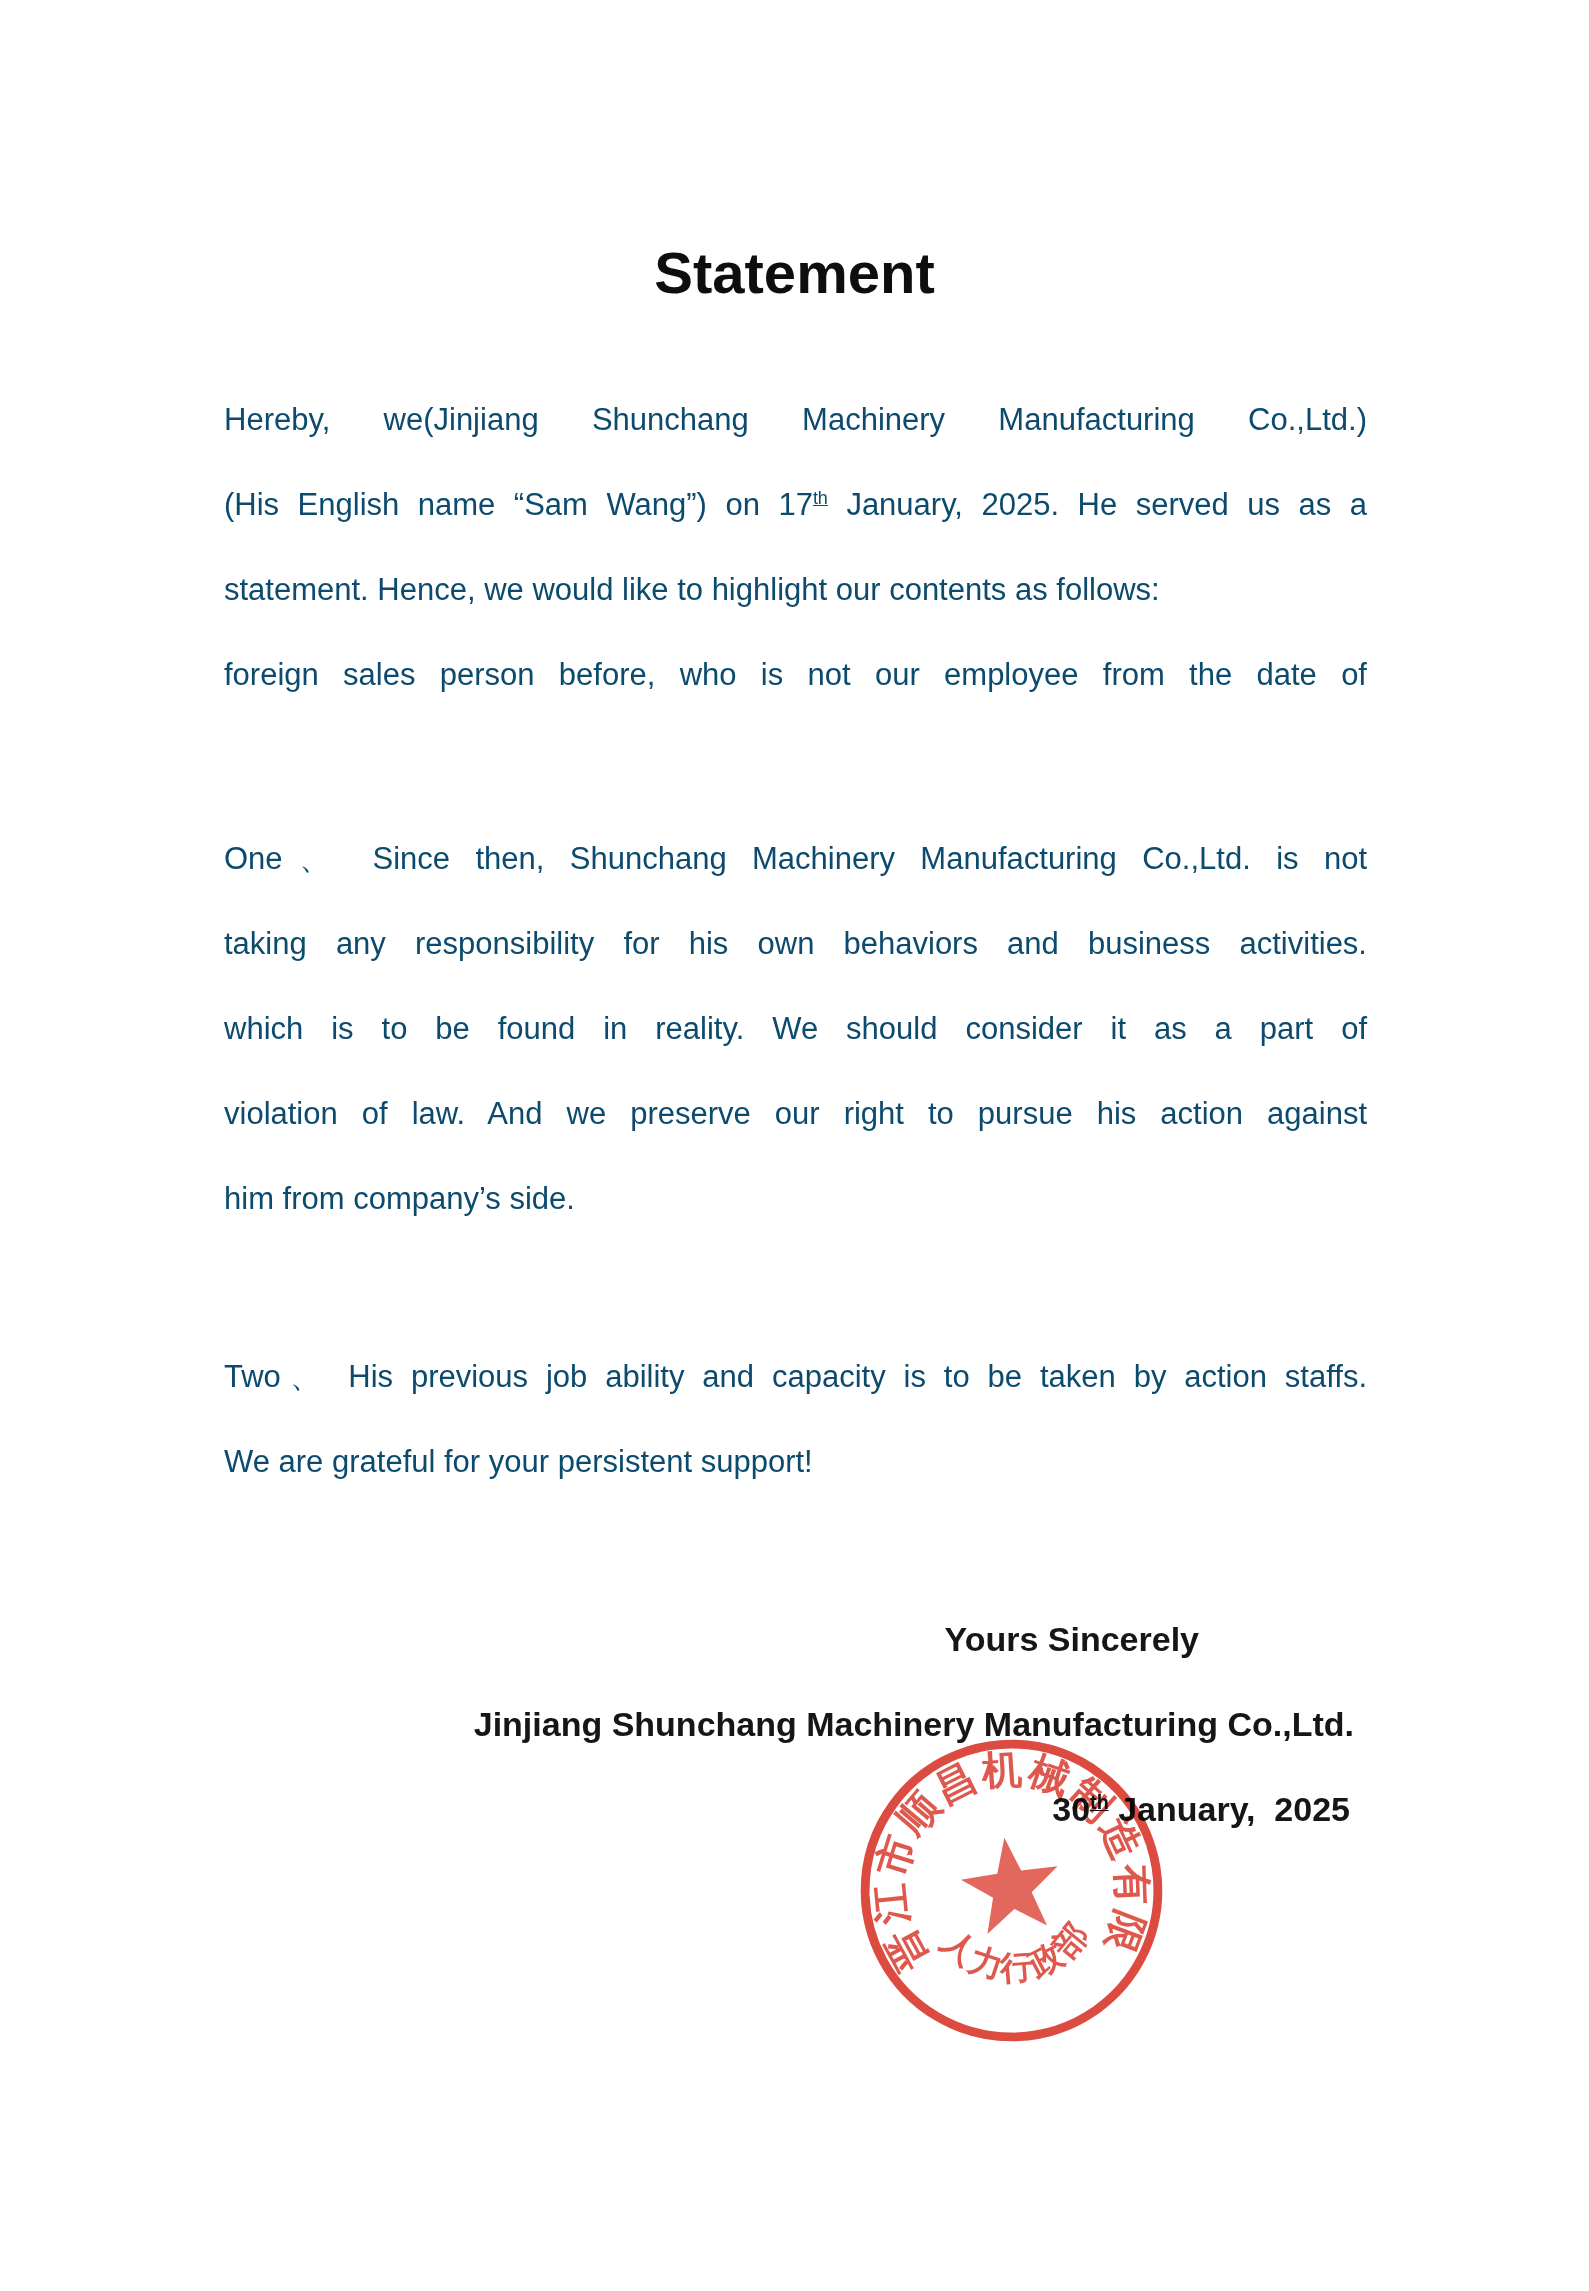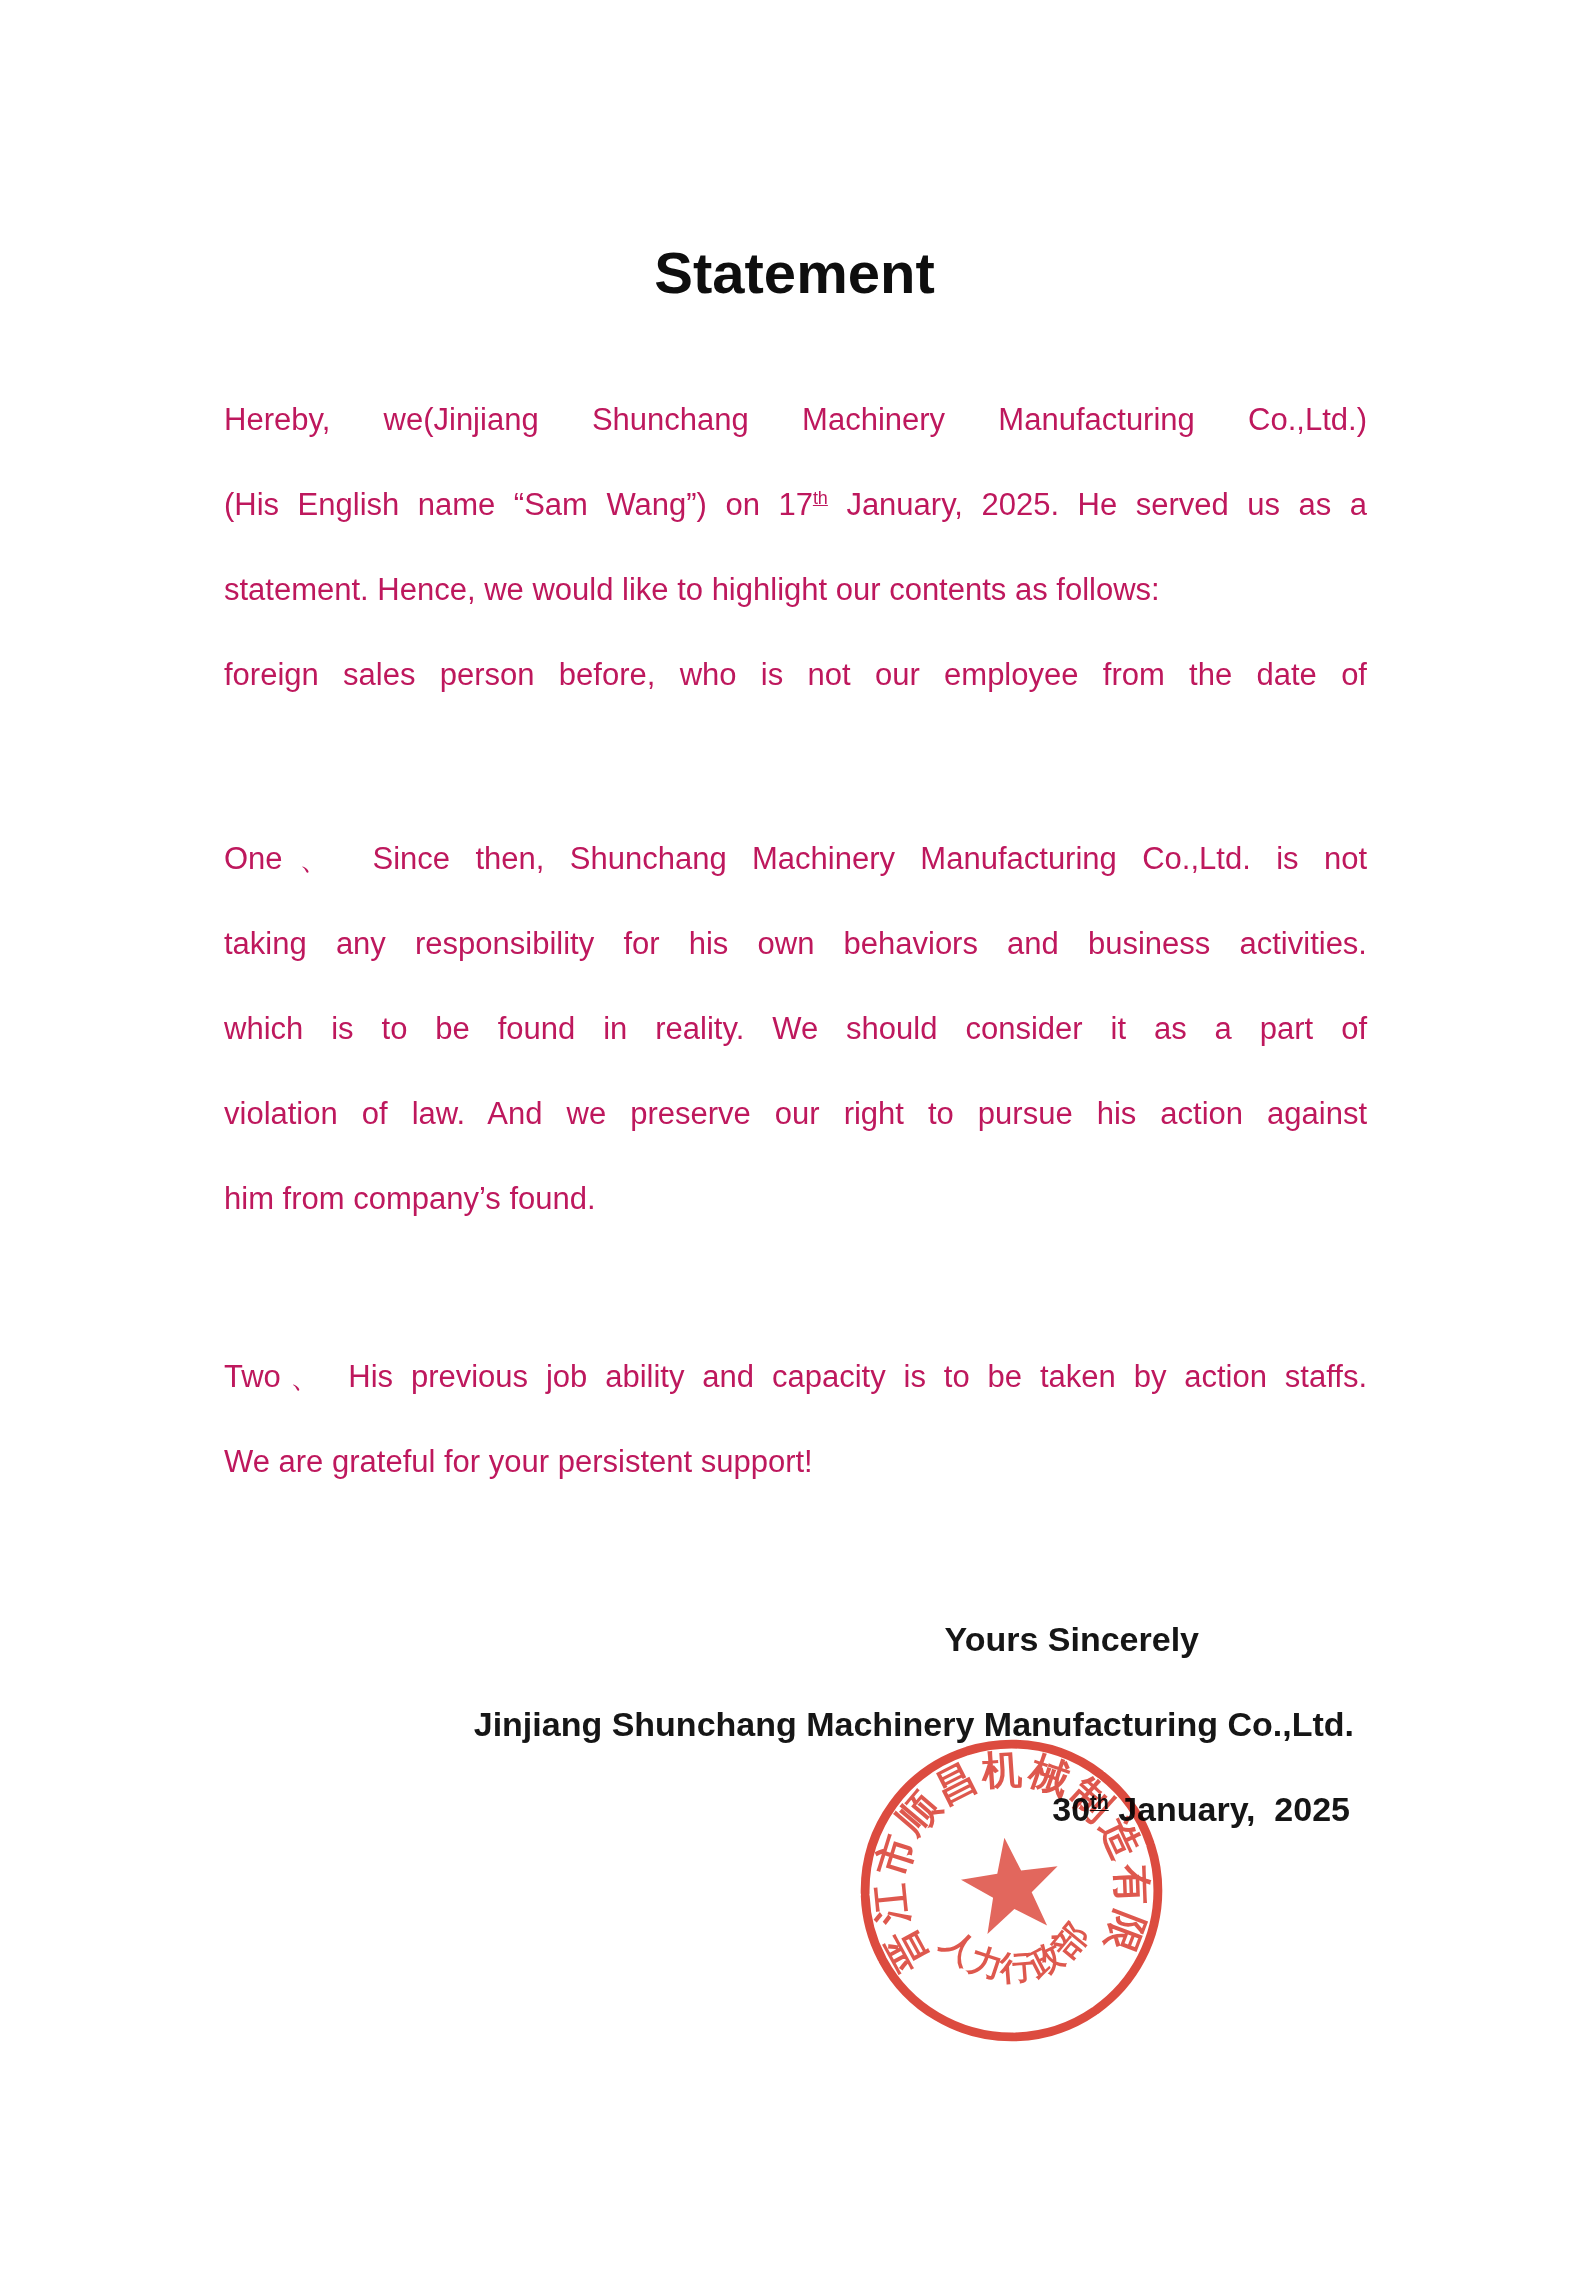--- a/index.html
+++ b/index.html
@@ -31,21 +31,21 @@
     top: 377px;
     width: 1143px;
   }
   .para { margin: 0; }
   .para-point-one { margin-top: 99px; }
   .para-point-two { margin-top: 93px; }
   .line {
     height: 85px;
     line-height: 85px;
     font-size: 31px;
-    color: #be185d;
+    color: #0c4a6e;
     text-align: justify;
     text-align-last: justify;
     white-space: normal;
     overflow: visible;
   }
   .line-end {
     text-align: left;
     text-align-last: left;
   }
   .line sup, .sig-line sup {
@@ -94,21 +94,21 @@
       <div class="line"><span>(His English name “Sam Wang”) on 17</span><sup>th</sup><span> January, 2025. He served us as a</span></div>
       <div class="line line-end"><span>statement. Hence, we would like to highlight our contents as follows:</span></div>
       <div class="line"><span>foreign sales person before, who is not our employee from the date of</span></div>
     </div>
 
     <div class="para para-point-one">
       <div class="line"><span>One、 Since then, Shunchang Machinery Manufacturing Co.,Ltd. is not</span></div>
       <div class="line"><span>taking any responsibility for his own behaviors and business activities.</span></div>
       <div class="line"><span>which is to be found in reality. We should consider it as a part of</span></div>
       <div class="line"><span>violation of law. And we preserve our right to pursue his action against</span></div>
-      <div class="line line-end"><span>him from company’s found.</span></div>
+      <div class="line line-end"><span>him from company’s side.</span></div>
     </div>
 
     <div class="para para-point-two">
       <div class="line"><span>Two、 His previous job ability and capacity is to be taken by action staffs.</span></div>
       <div class="line line-end"><span>We are grateful for your persistent support!</span></div>
     </div>
 
     <div class="signature">
       <div class="sig-line sig-closing">Yours Sincerely</div>
       <div class="sig-line sig-company">Jinjiang Shunchang Machinery Manufacturing Co.,Ltd.</div>

